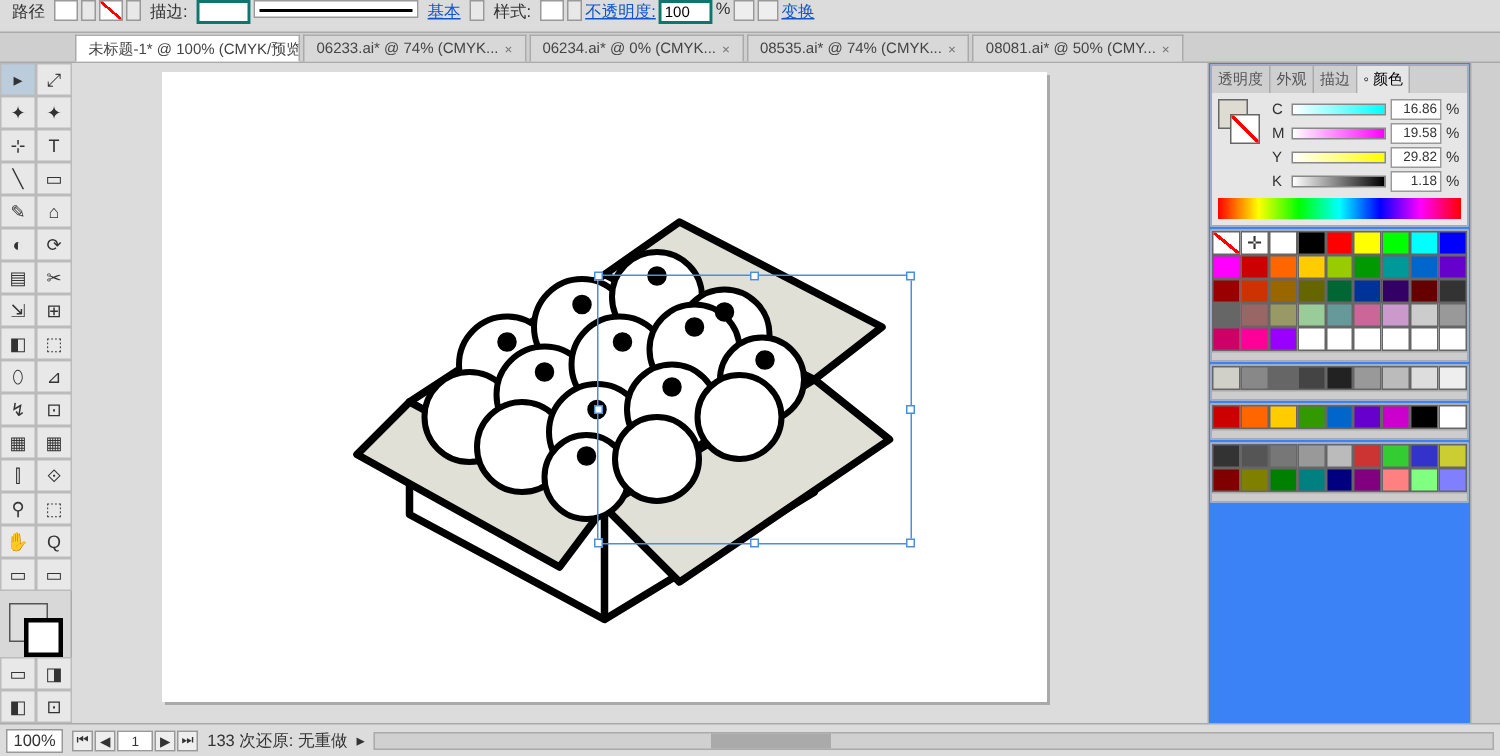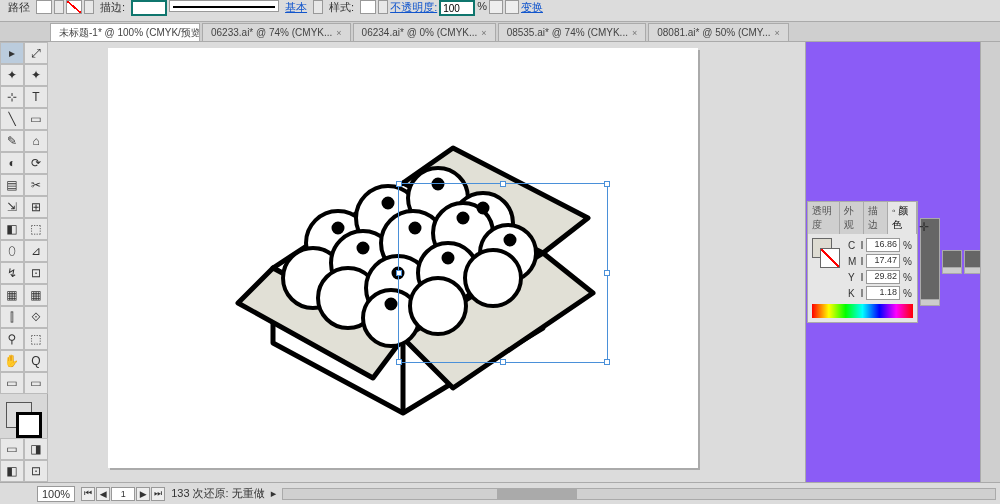--- a/index.html
+++ b/index.html
@@ -38,21 +38,21 @@
   .bottombtns{display:grid;grid-template-columns:24px 24px;}
 
   
   .canvaswrap { flex:1; background:#dcdcdc; position:relative; overflow:hidden; }
   .artboard { position:absolute; left:60px; top:6px; width:590px; height:420px; background:#fff; box-shadow:2px 2px 0 #aaa; }
   .drawing { position:absolute; left:50%; top:50%; transform:translate(-50%,-50%); }
   .selbox { position:absolute; border:1px solid #4a90d9; }
   .handle { position:absolute; width:6px; height:6px; background:#fff; border:1px solid #4a90d9; }
 
   
-  .panels { width: 175px; background:#8b5cf6; border-left:1px solid #aaa; display:flex; flex-direction:row; font-size:10px;align-items:center;}
+  .panels { width: 175px; background:#3b82f6; border-left:1px solid #aaa; display:flex; flex-direction:column; font-size:10px;}
   .panelbar{width:20px;background:#cfcfcf;border-left:1px solid #aaa;}
   .righthost{display:flex;height:440px;}
   .pgroup { border:1px solid #aaa; margin:1px; background:#e6e6e6; }
   .ptabs { display:flex; background:#cfcfcf; }
   .ptab { padding:2px 4px; border-right:1px solid #aaa; color:#555; font-size:10px; cursor:pointer; }
   .ptab.active { background:#e6e6e6; color:#000; }
   .colorpanel { padding:4px; }
   .colorpanel .swatchpair{display:inline-block;vertical-align:top;margin-right:4px;}
   .colorpanel .cbig{width:20px;height:20px;border:1px solid #666;background:#fff;position:relative;}
   .colorpanel .cbig.noc::after{content:"";position:absolute;inset:0;background:linear-gradient(to top right, transparent 45%, red 45%, red 55%, transparent 55%);}
@@ -72,21 +72,21 @@
   .sw { height:16px; border:1px solid #666; cursor:pointer;}
   .sw.none{background:#fff;position:relative;}
   .sw.none::after{content:"";position:absolute;inset:0;background:linear-gradient(to top right, transparent 45%, red 45%, red 55%, transparent 55%);}
   .sw.reg{background:#fff;position:relative;}
   .sw.reg::after{content:"✛";position:absolute;inset:0;display:flex;align-items:center;justify-content:center;font-size:12px;}
 
   .scrolly{height:6px;background:#ccc;border-top:1px solid #aaa;}
 
   
   .status { height:22px; background:#dcdcdc; border-top:1px solid #aaa; display:flex; align-items:center; padding:0 4px; gap:6px; font-size:11px;}
-  .status .zoom{border:1px solid #999;padding:1px 4px;background:#fff;margin-left:33px;}
+  .status .zoom{border:1px solid #999;padding:1px 4px;background:#fff;}
   .status .nav{display:flex;gap:1px;}
   .status .nav span{width:14px;height:14px;border:1px solid #999;background:#eee;display:flex;align-items:center;justify-content:center;font-size:9px;}
   .hscroll{flex:1;height:12px;background:#d0d0d0;border:1px solid #aaa;position:relative;}
   .hscroll::before{content:"";position:absolute;left:30%;width:80px;top:0;bottom:0;background:#aaa;}
 </style>
 </head>
 <body>
 
 <div class="topbar">
   <span class="label">路径</span>
@@ -256,21 +256,21 @@
           <div class="sliders" style="flex:1">
             <div class="srow">
                   <span class="lab">C</span>
                   <div class="bar c"></div>
                   <div class="val">16.86</div>
                   <span class="pct">%</span>
                 </div>
             <div class="srow">
                   <span class="lab">M</span>
                   <div class="bar m"></div>
-                  <div class="val">17.47</div>
+                  <div class="val">19.58</div>
                   <span class="pct">%</span>
                 </div>
             <div class="srow">
                   <span class="lab">Y</span>
                   <div class="bar y"></div>
                   <div class="val">29.82</div>
                   <span class="pct">%</span>
                 </div>
             <div class="srow">
                   <span class="lab">K</span>

